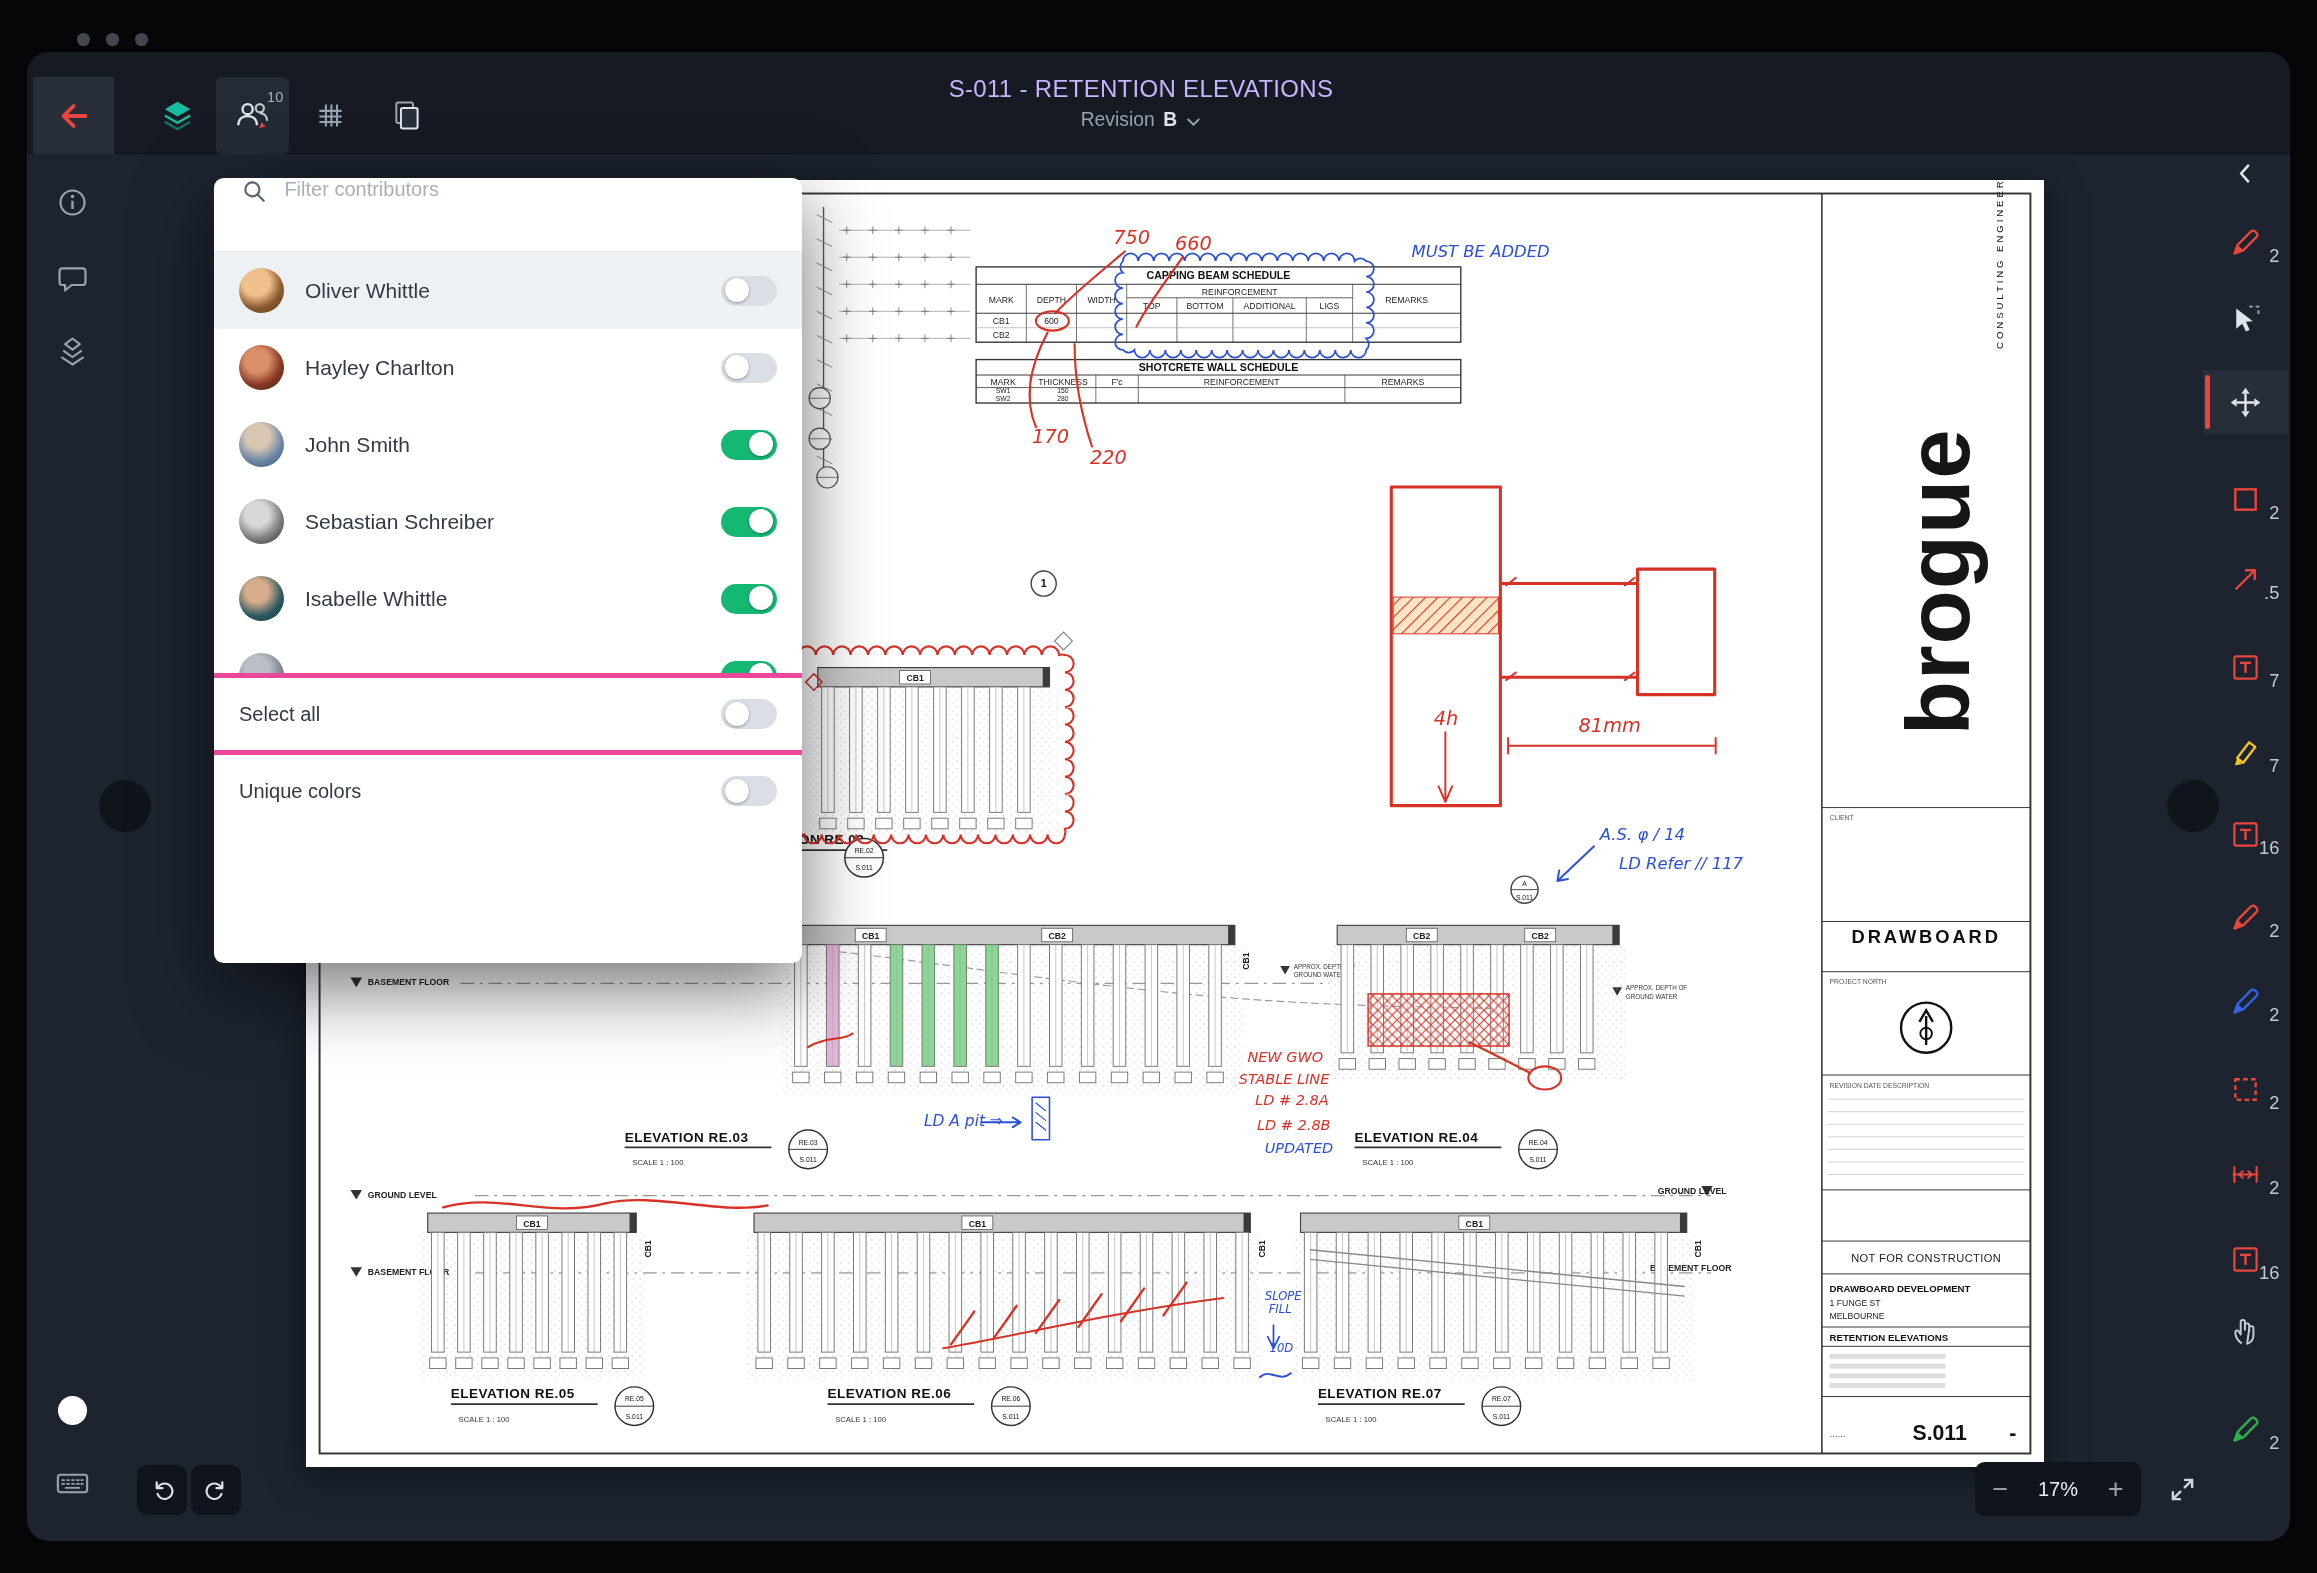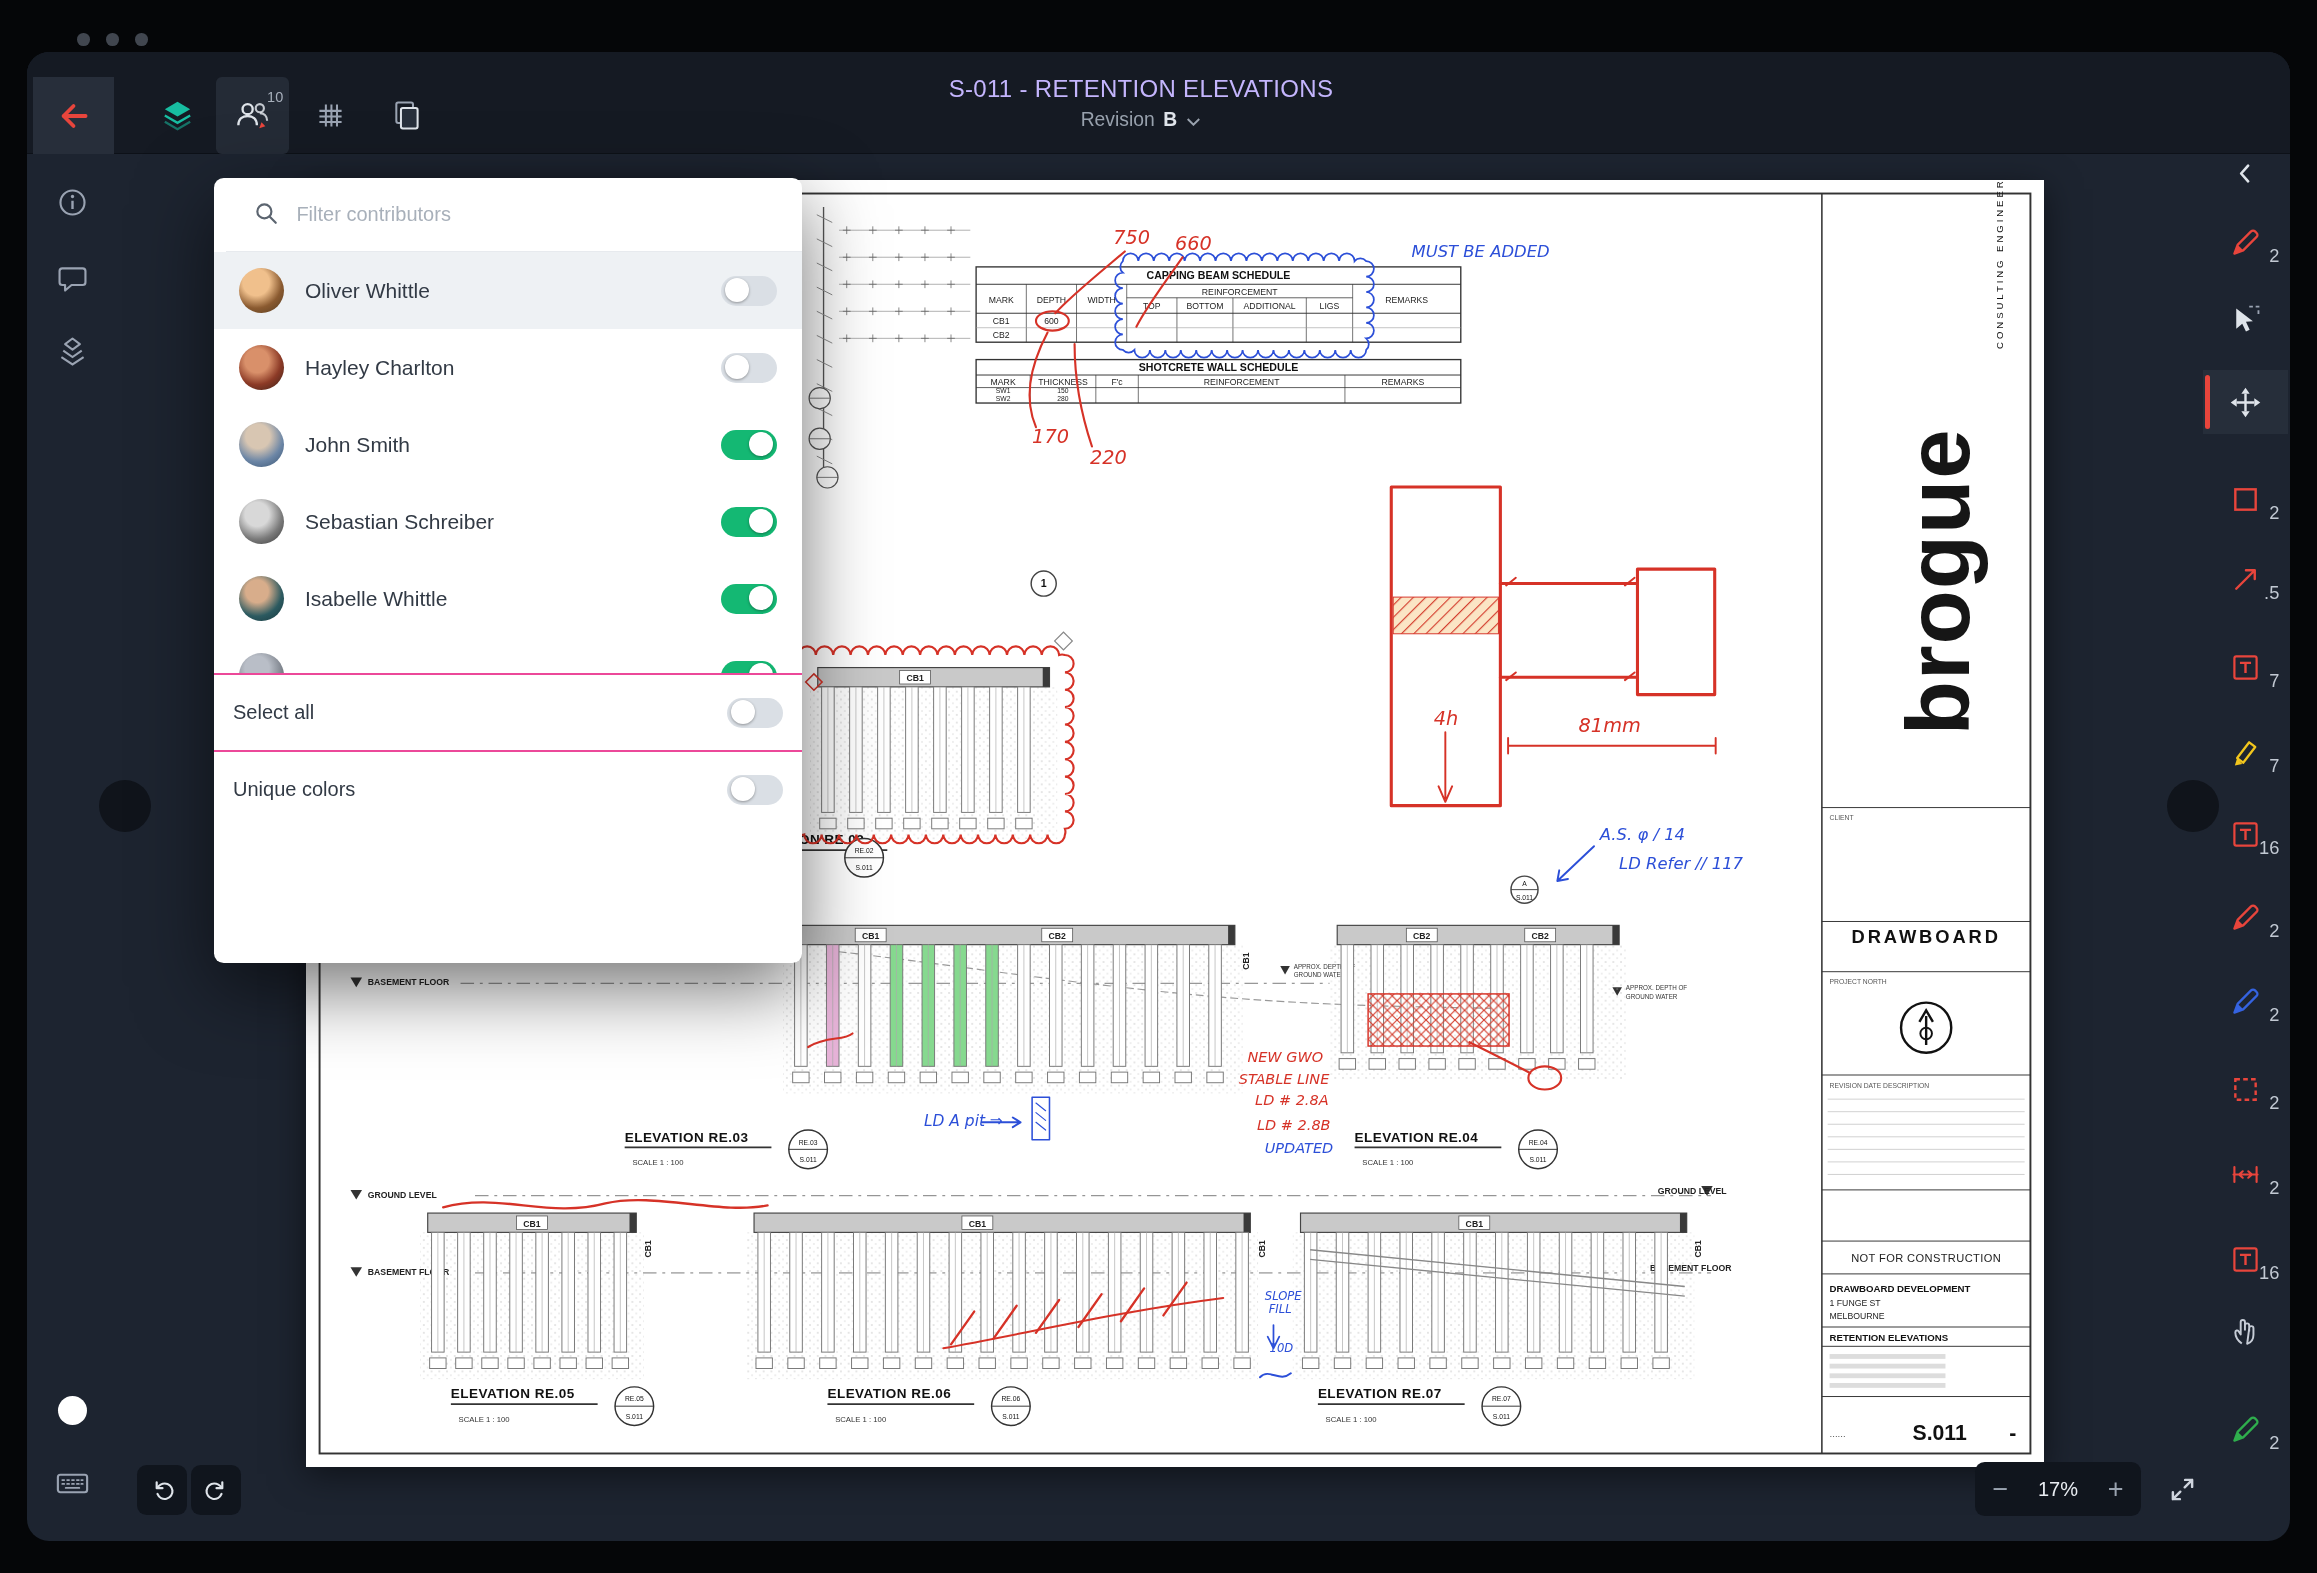--- a/index.html
+++ b/index.html
@@ -33,39 +33,39 @@
 
   .edge-circle{position:absolute;width:52px;height:52px;border-radius:50%;background:#10141b;z-index:4;}
   .edge-l{left:72px;top:728px;}
   .edge-r{left:2140px;top:728px;}
 
   
   .panel{position:absolute;left:187px;top:126px;width:588px;height:785px;background:#fff;border-radius:9.7px;box-shadow:0 25px 77px rgba(0,0,0,.55);z-index:30;display:flex;flex-direction:column;}
   .panel-head{height:53px;background:#1a202a;border-radius:9.7px 9.7px 0 0;display:flex;align-items:center;padding:0 25px;flex:none;}
   .panel-title{color:#fff;font-size:20px;}
   .panel-close{margin-left:auto;background:none;border:none;display:flex;}
-  .search-row{height:74px;border-bottom:1px solid #e7eaee;display:flex;align-items:center;padding:8px 27px;gap:17.4px;flex:none;margin-left:12px;}
+  .search-row{height:74px;border-bottom:1px solid #e7eaee;display:flex;align-items:flex-start;padding:0 27px;gap:17.4px;flex:none;}
   .search-input{border:none;outline:none;font-size:20px;color:#333;flex:1;background:transparent;}
   .search-input::placeholder{color:#a8b0ba;}
   #contrib-list{height:421px;overflow:hidden;flex:none;}
   .c-row{height:77px;display:flex;align-items:center;padding:0 25px;gap:21px;}
   .c-row.hl{background:#eef1f4;}
   .avatar{width:45px;height:45px;border-radius:50%;flex:none;}
   .av0{background:radial-gradient(circle at 38% 32%,#f0c08c 32%,#8a5a30 62%,#51391f 100%);}
   .av1{background:radial-gradient(circle at 40% 35%,#d9906a 30%,#8c3a26 60%,#331f18 100%);}
   .av2{background:radial-gradient(circle at 42% 32%,#d8c6b2 30%,#6c86a6 62%,#35506e 100%);}
   .av3{background:radial-gradient(circle at 40% 34%,#d8d8d8 30%,#7a7a7a 62%,#333 100%);}
   .av4{background:radial-gradient(circle at 40% 34%,#d8ad8b 28%,#2c5a60 62%,#15333a 100%);}
   .av5{background:radial-gradient(circle at 40% 34%,#b9bec7 30%,#70767f 70%);}
   .c-name{font-size:21px;color:#323a45;flex:1;white-space:nowrap;}
   .toggle{width:56px;height:30px;border-radius:16.4px;background:#dadfe5;position:relative;flex:none;border:none;display:inline-block;}
   .toggle .knob{position:absolute;top:2.9px;left:3.9px;width:24px;height:24px;background:#fff;border-radius:50%;box-shadow:0 1px 2.9px rgba(0,0,0,.35);}
   .toggle.on{background:#14b873;}
   .toggle.on .knob{left:28px;}
-  .sec-row{height:77px;display:flex;align-items:center;padding:0 19px;border-top:2px solid #ec4899;flex:none;}
+  .sec-row{height:77px;display:flex;align-items:center;padding:0 25px;border-top:5px solid #ec4899;flex:none;}
   .sec-label{font-size:20px;color:#323a45;flex:1;}
   .add-row{flex:1;display:flex;align-items:center;justify-content:center;border-top:1px solid #e7eaee;}
   .add-btn{color:#3f7ef0;font-size:20px;background:none;border:none;display:flex;gap:11.6px;align-items:center;}
 
   
   .rt-item{position:absolute;left:2176px;width:85px;height:64px;background:none;border:none;display:flex;align-items:center;justify-content:center;z-index:15;}
   .rt-item.active{background:#262e3a;}
   .rt-item.active::before{content:"";position:absolute;left:1.9px;top:4.8px;bottom:4.8px;width:4.8px;background:#e8453c;border-radius:2.9px;}
   .rt-count{position:absolute;right:8.7px;bottom:6.8px;font-size:18.3px;color:#c2c9d3;}
 

